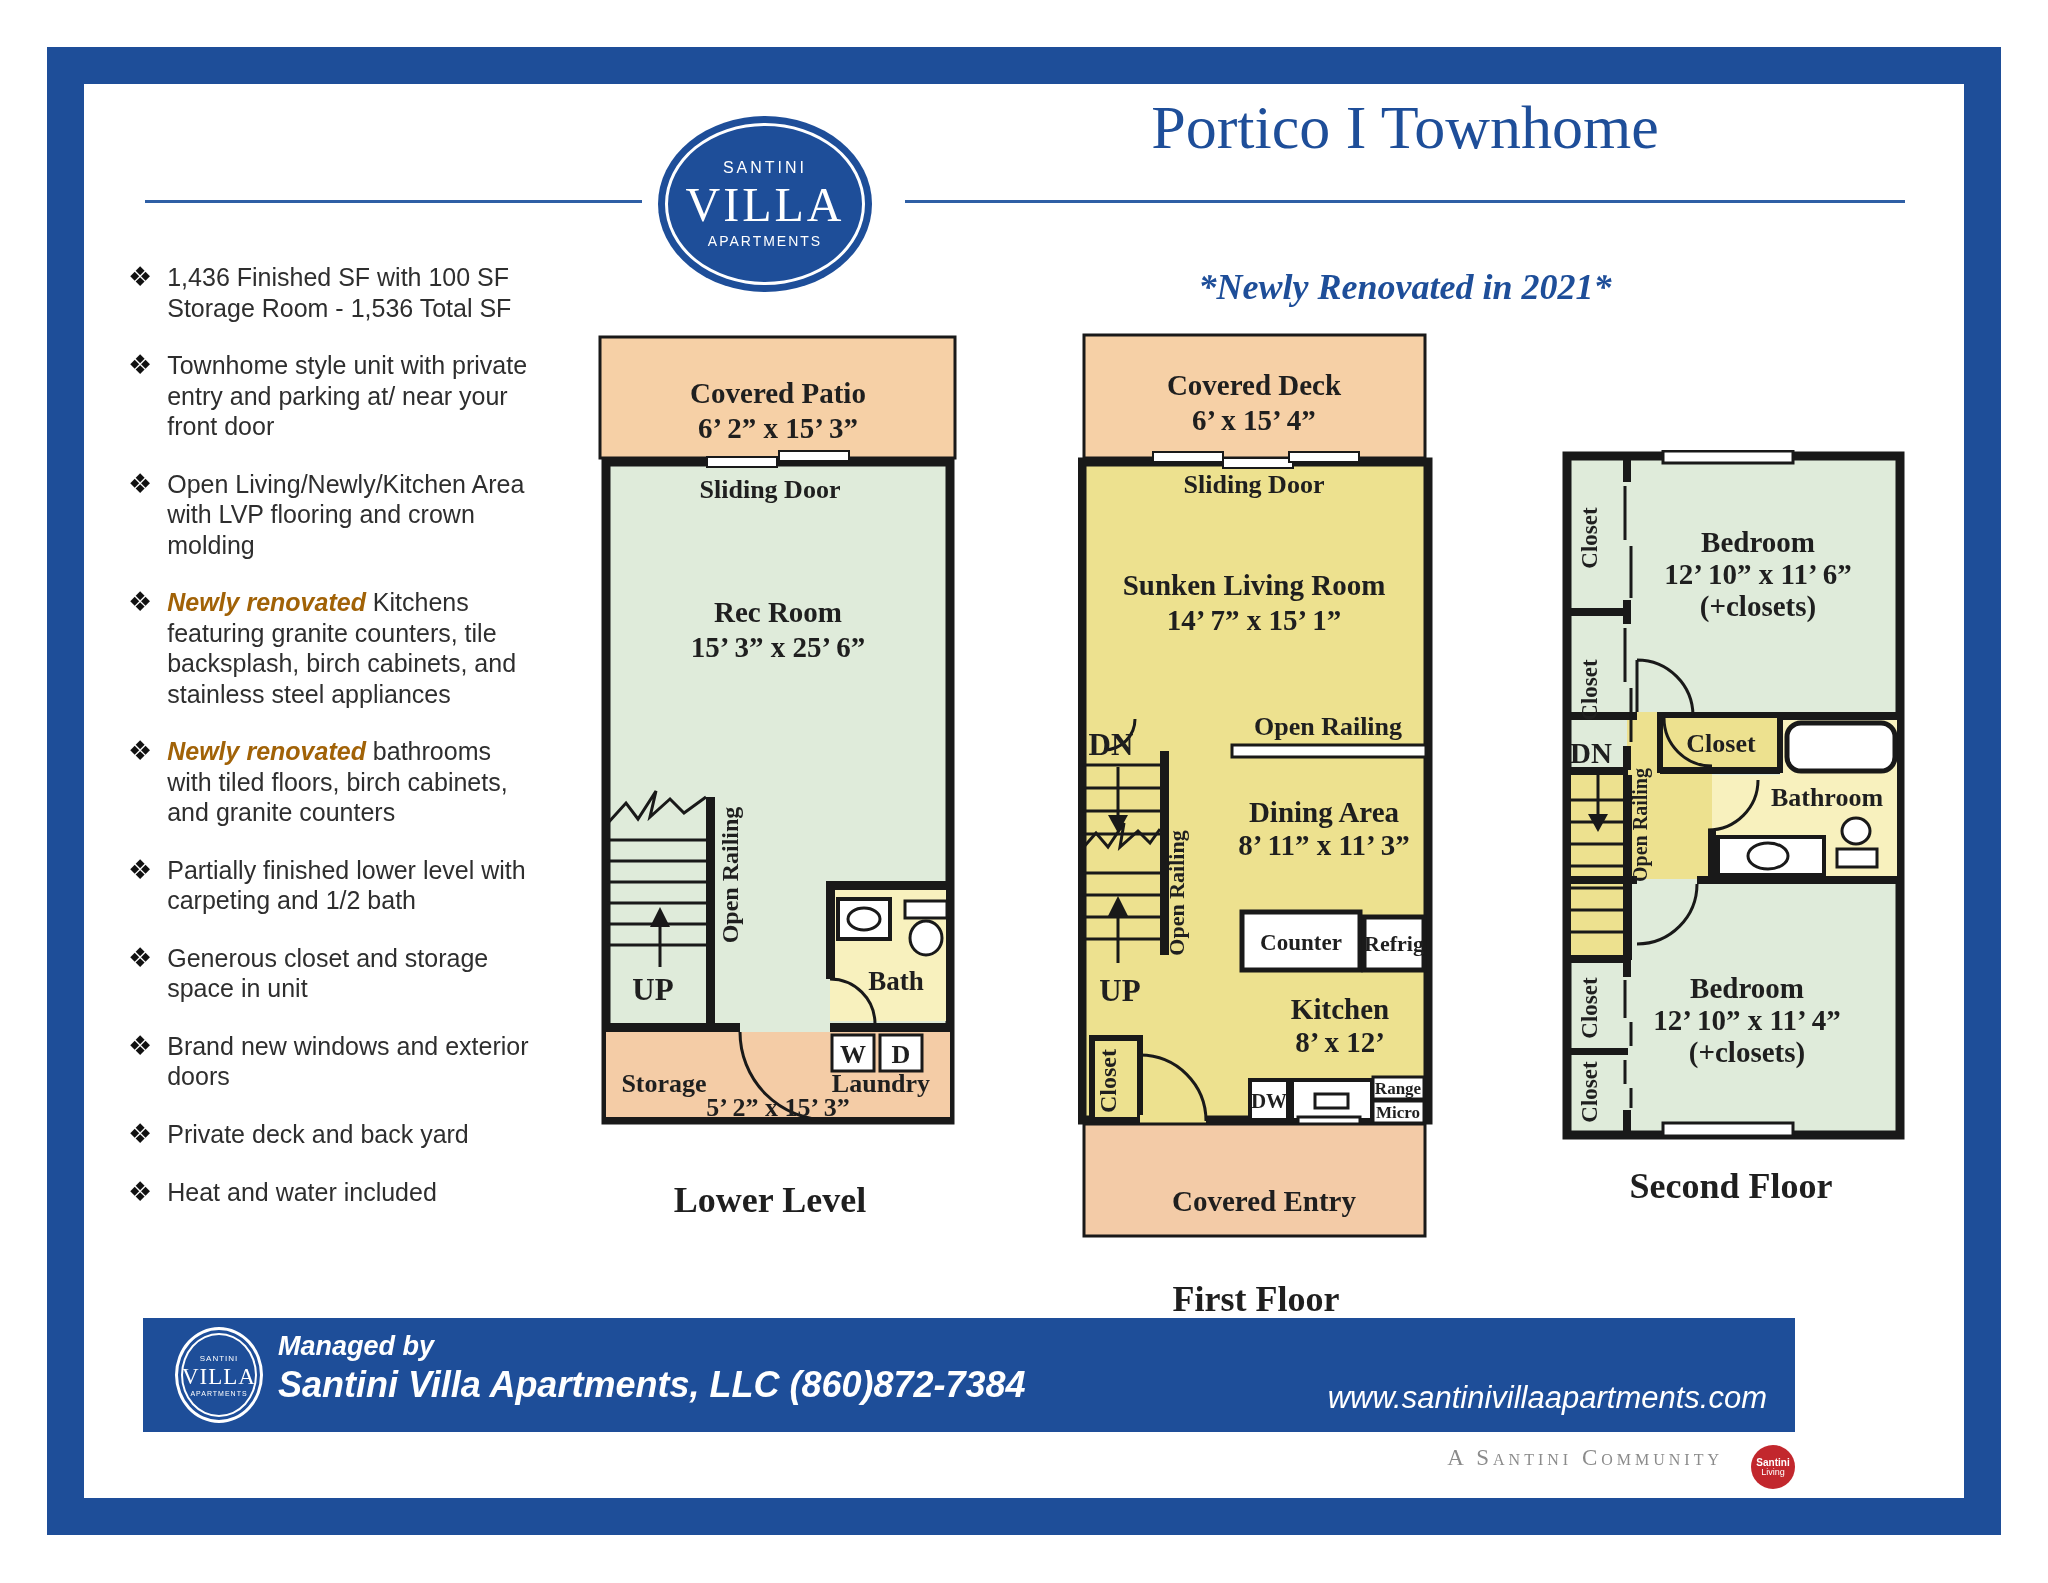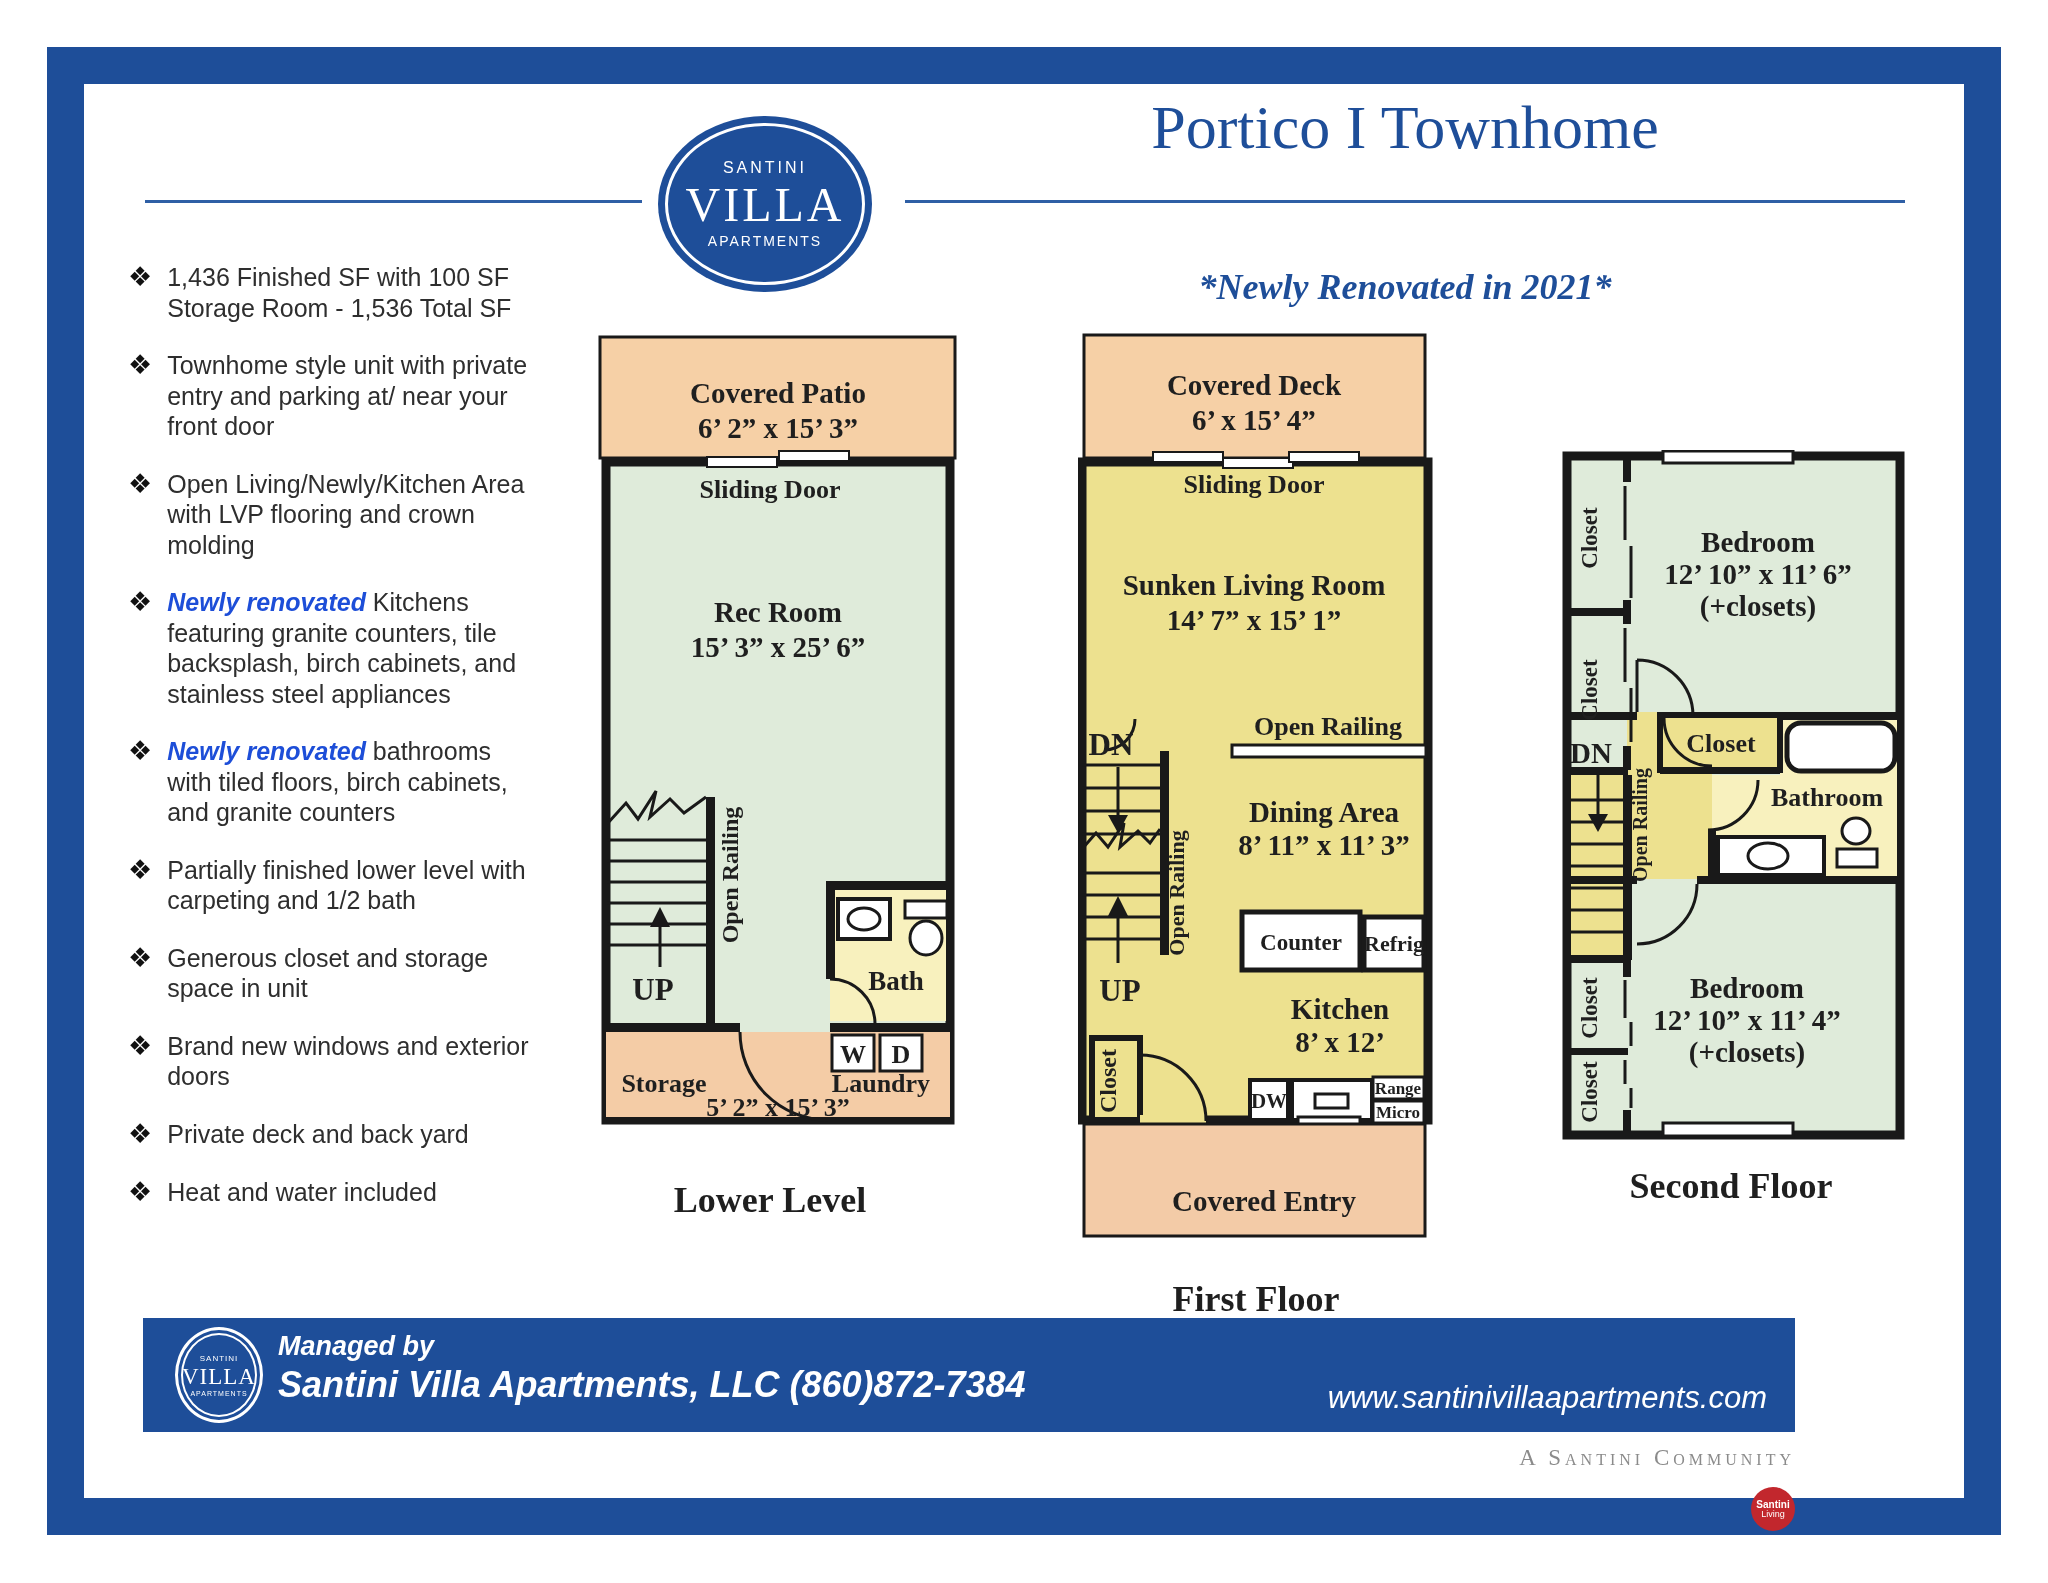--- a/index.html
+++ b/index.html
@@ -24,40 +24,40 @@
          font-family:"Liberation Serif",serif;font-weight:normal;font-size:62px;color:#1E4E99;}
   #subtitle{position:absolute;left:905px;top:216px;width:1000px;text-align:center;
          font-family:"Liberation Serif",serif;font-weight:bold;font-size:42px;color:#1a1a1a;}
   #tagline{position:absolute;left:905px;top:266px;width:1000px;text-align:center;
          font-family:"Liberation Serif",serif;font-weight:bold;font-style:italic;font-size:36px;color:#1E4E99;}
   
   #features{position:absolute;left:128px;top:262px;width:410px;list-style:none;margin:0;padding:0;}
   #features li{display:flex;gap:15px;margin-bottom:27px;}
   #features .bullet{font-size:27px;line-height:1.15;color:#111;flex:0 0 auto;}
   #features .ftext{font-size:25px;line-height:1.22;color:#2e2e2e;}
-  #features .lead{font-weight:bold;font-style:italic;color:#1d4ed8;}
+  #features .lead{font-weight:bold;font-style:italic;color:#a16207;}
   
   .plan{position:absolute;}
   .pt{font-family:"Liberation Serif",serif;font-weight:bold;fill:#1f1f1f;}
   
   #footer-bar{position:absolute;left:143px;top:1318px;width:1652px;height:114px;background:#1E4E99;}
   #footer-logo{position:absolute;left:32px;top:9px;width:88px;height:96px;border-radius:50%;
         background:#1E4E99;border:3px solid #fff;box-sizing:border-box;color:#fff;text-align:center;}
   #footer-logo .ring{position:absolute;inset:3px;border:2px solid #fff;border-radius:50%;}
   #footer-logo .inner{position:absolute;inset:0;display:flex;flex-direction:column;justify-content:center;
         align-items:center;gap:2px;}
   #footer-logo .l-top{font-size:8px;letter-spacing:1px;}
   #footer-logo .l-name{font-family:"Liberation Serif",serif;font-size:23px;letter-spacing:1px;line-height:1;}
   #footer-logo .l-bottom{font-size:7px;letter-spacing:1px;}
   #managed{position:absolute;left:135px;top:12px;color:#fff;font-style:italic;font-weight:bold;}
   #managed .m1{font-size:27px;line-height:1.2;}
   #managed .m2{font-size:36px;line-height:1.3;}
   #website{position:absolute;right:28px;bottom:16px;color:#fff;font-style:italic;font-size:31px;margin-left:20px;}
-  #community{position:absolute;left:1430px;top:1445px;width:365px;display:flex;align-items:flex-end;
-        justify-content:flex-end;gap:16px;flex-direction:column;}
+  #community{position:absolute;left:1430px;top:1445px;width:365px;display:flex;align-items:flex-start;
+        justify-content:flex-end;gap:28px;}
   #community .ctext{font-family:"Liberation Serif",serif;font-variant:small-caps;letter-spacing:4px;
         font-size:23px;color:#8b8b8b;}
   #badge{width:44px;height:44px;border-radius:50%;background:#C2272D;color:#fff;display:flex;
         flex-direction:column;align-items:center;justify-content:center;line-height:1;flex:0 0 auto;}
   #badge .b1{font-size:10px;font-weight:bold;}
   #badge .b2{font-size:9px;}
 </style>
 </head>
 <body>
 

